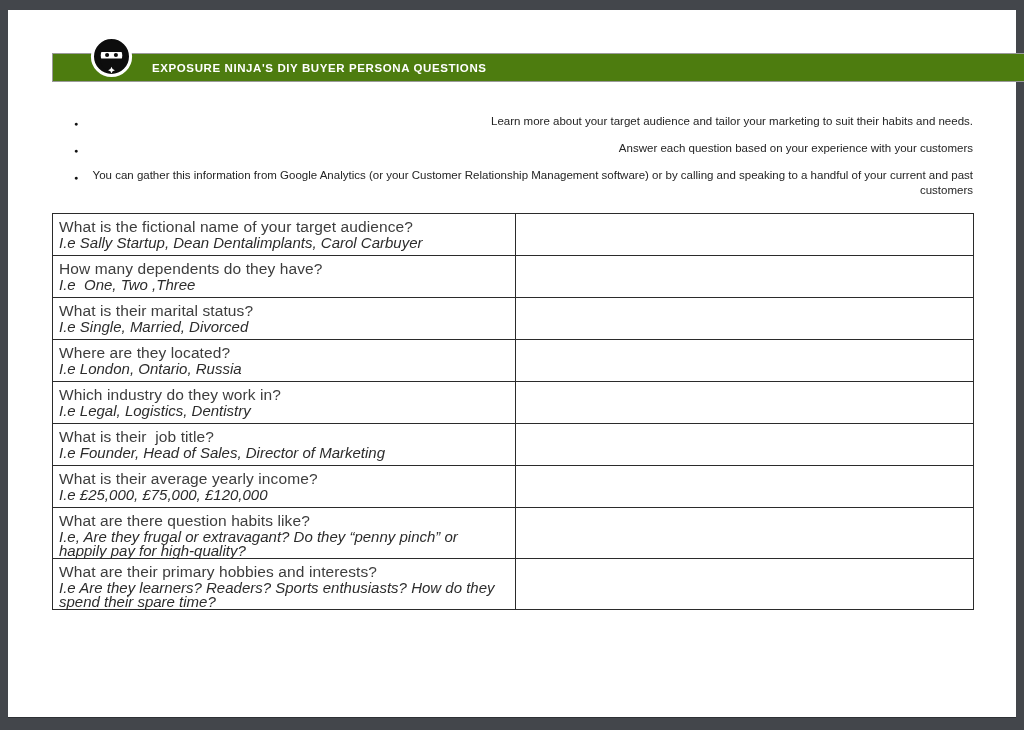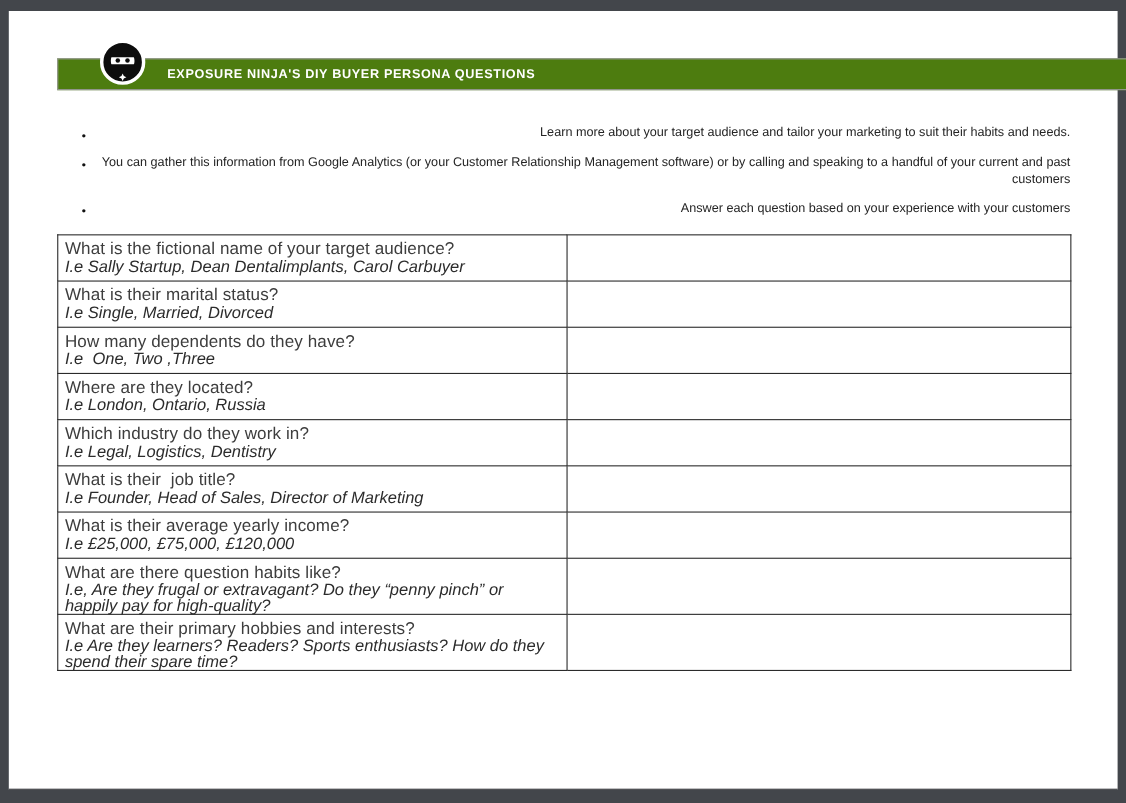--- a/index.html
+++ b/index.html
@@ -42,48 +42,48 @@
         <path d="M10 17.5 a 12 12 0 0 1 24 0 z" fill="#0d0d0d"></path>
         <path d="M11 24 h22 v4 a 11 8 0 0 1 -22 0 z" fill="#0d0d0d"></path>
         <circle cx="17.5" cy="20.5" r="2.1" fill="#0d0d0d"></circle>
         <circle cx="26.5" cy="20.5" r="2.1" fill="#0d0d0d"></circle>
         <path d="M22 32.5 l1.1 2.4 2.4 1.1 -2.4 1.1 -1.1 2.4 -1.1 -2.4 -2.4 -1.1 2.4 -1.1 z" fill="#ffffff"></path>
       </svg>
     </div>
 
     <ul class="bullets">
         <li><span>Learn more about your target audience and tailor your marketing to suit their habits and needs.</span></li>
+        <li><span>Answer each question based on your experience with your customers</span></li>
         <li><span>You can gather this information from Google Analytics (or your Customer Relationship Management software) or by calling and speaking to a handful of your current and past customers</span></li>
-        <li><span>Answer each question based on your experience with your customers</span></li>
       </ul>
 
     <table class="qtable">
       <colgroup>
           <col style="width:463px">
           <col style="width:458px">
         </colgroup>
       <tbody>
           <tr>
     <td class="qcell">
       <div class="q">What is the fictional name of your target audience?</div>
       <div class="ex">I.e Sally Startup, Dean Dentalimplants, Carol Carbuyer</div>
     </td>
     <td class="acell"></td>
   </tr>
           <tr>
     <td class="qcell">
-      <div class="q">What is their marital status?</div>
-      <div class="ex">I.e Single, Married, Divorced</div>
+      <div class="q">How many dependents do they have?</div>
+      <div class="ex">I.e  One, Two ,Three</div>
     </td>
     <td class="acell"></td>
   </tr>
           <tr>
     <td class="qcell">
-      <div class="q">How many dependents do they have?</div>
-      <div class="ex">I.e  One, Two ,Three</div>
+      <div class="q">What is their marital status?</div>
+      <div class="ex">I.e Single, Married, Divorced</div>
     </td>
     <td class="acell"></td>
   </tr>
           <tr>
     <td class="qcell">
       <div class="q">Where are they located?</div>
       <div class="ex">I.e London, Ontario, Russia</div>
     </td>
     <td class="acell"></td>
   </tr>

